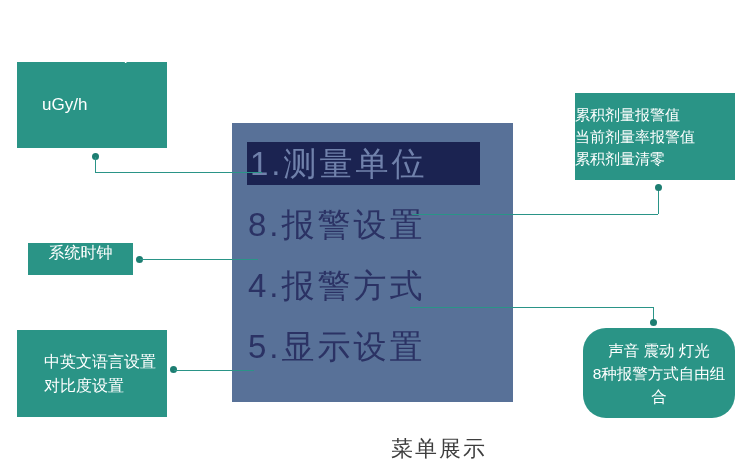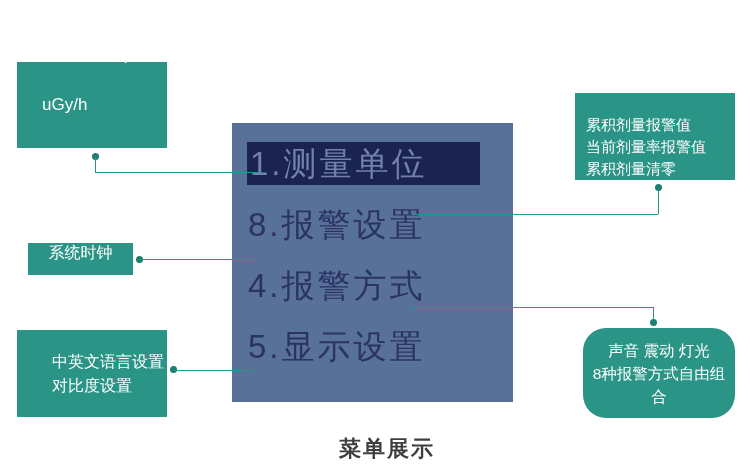--- a/index.html
+++ b/index.html
@@ -12,35 +12,35 @@
   .menu-item{height:43px;line-height:43px;padding-left:16px;font-size:33px;font-weight:300;
              letter-spacing:3px;color:#2b3264;white-space:nowrap;}
   .menu-item.highlight{margin-left:15px;width:230px;padding-left:3px;background:#1b2351;color:#7081ab;}
 
   
   .callout{position:absolute;background:#2a9486;color:#ffffff;box-sizing:border-box;}
   .box-units{left:17px;top:62px;width:150px;height:86px;display:flex;align-items:center;padding-left:25px;}
   .units-grid{display:grid;grid-template-columns:auto auto;column-gap:20px;row-gap:0;
               font-size:17px;line-height:22px;gap:28px;}
   .box-alarm-values{left:575px;top:93px;width:160px;height:87px;display:flex;flex-direction:column;
-                    justify-content:flex-end;padding-left:11px;font-size:15px;line-height:22px;white-space:nowrap;}
+                    justify-content:center;font-size:15px;line-height:22px;white-space:nowrap;}
   .box-clock{left:28px;top:243px;width:105px;height:32px;display:flex;align-items:flex-start;
              justify-content:center;font-size:16px;}
   .box-language{left:17px;top:330px;width:150px;height:87px;display:flex;flex-direction:column;
-                justify-content:center;padding-left:35px;font-size:16px;line-height:24px;}
+                justify-content:center;padding-left:27px;font-size:16px;line-height:24px;}
   .box-alarm-modes{left:583px;top:328px;width:152px;height:90px;display:flex;flex-direction:column;
                    justify-content:center;align-items:center;text-align:center;font-size:15.5px;
                    line-height:23px;padding:0 8px;border-radius:23px;}
 
   
   .line{position:absolute;background:#2a9487;}
   .dot{position:absolute;width:7px;height:7px;border-radius:50%;background:#1d7e72;}
 
-  .caption{position:absolute;left:287px;top:434px;width:200px;text-align:center;
-           font-size:22px;letter-spacing:2px;color:#3e3e3e;font-weight:bold;}
+  .caption{position:absolute;left:287px;top:434px;width:200px;text-align:right;
+           font-size:22px;letter-spacing:2px;color:#3e3e3e;}
 </style>
 </head>
 <body>
 
 <div class="stage">
 
   <div class="screen">
     <div class="menu">
       <div class="menu-item highlight">1.测量单位</div>
       <div class="menu-item">8.报警设置</div>

